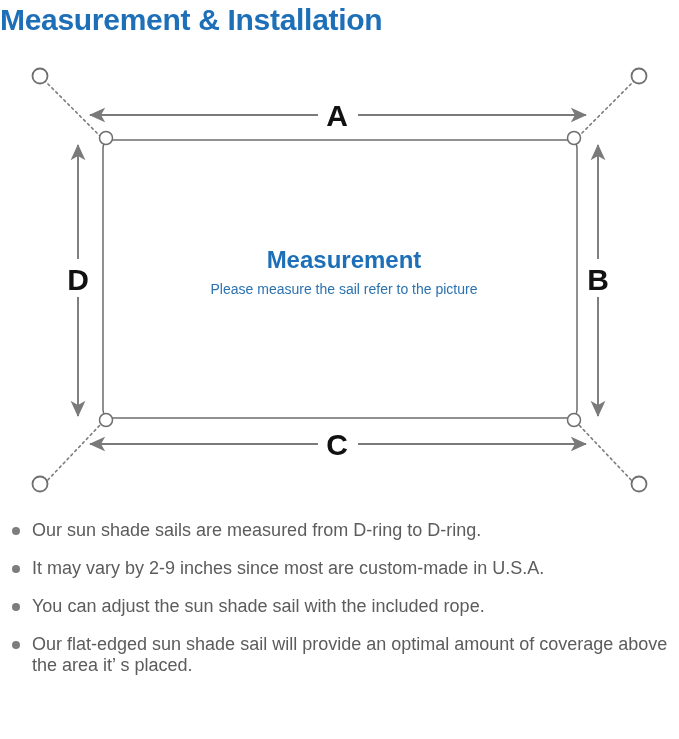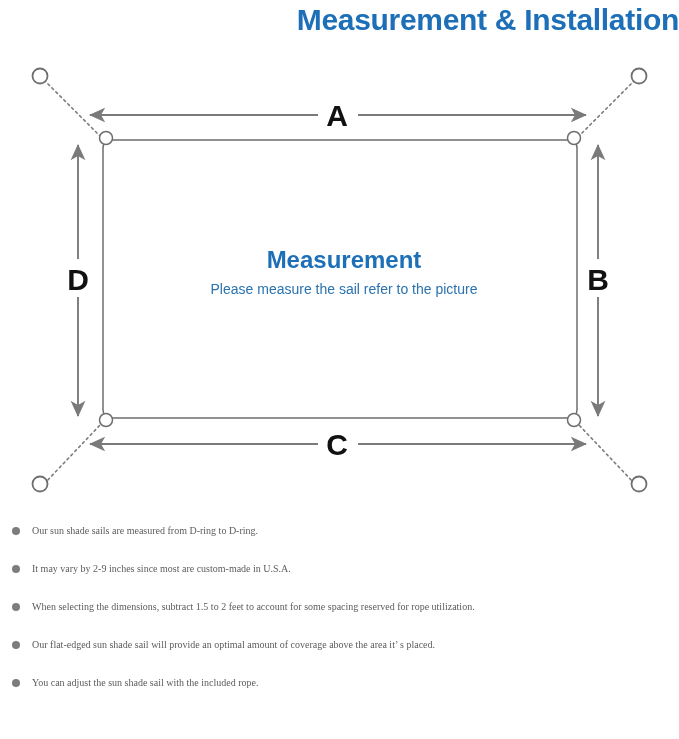--- a/index.html
+++ b/index.html
@@ -7,21 +7,21 @@
     width:679px;height:739px;
     background:#ffffff;
     font-family:"Liberation Sans", sans-serif;
     position:relative;
     overflow:hidden;
     -webkit-font-smoothing:antialiased;
   }
   #page-title{
     position:absolute;
     left:0; top:0; width:679px;
-    text-align:right;
+    text-align:left;
     font-size:30px;
     font-weight:bold;
     letter-spacing:-0.3px;
     color:#1d6fb8;
     line-height:40px;
     white-space:nowrap;
   }
   #diagram-area{
     position:absolute;
     left:0; top:46px;
@@ -48,23 +48,22 @@
   #notes-list{
     position:absolute;
     left:0; top:520px;
     width:679px;
   }
   .note-item{
     position:relative;
     padding-left:32px;
     margin-bottom:17px;
     color:#5c5c5c;
-    font-size:10px;
+    font-size:18px;
     line-height:21px;
-    font-family:Liberation Serif, serif;
   }
   .note-bullet{
     position:absolute;
     left:12px; top:7px;
     width:8px;height:8px;
     border-radius:50%;
     background:#7d7d7d;
     display:block;
   }
 </style>
@@ -140,23 +139,19 @@
   <div class="note-item">
     <span class="note-bullet"></span>
     <span>Our sun shade sails are measured from D-ring to D-ring.</span>
   </div>
   <div class="note-item">
     <span class="note-bullet"></span>
     <span>It may vary by 2-9 inches since most are custom-made in U.S.A.</span>
   </div>
   <div class="note-item">
     <span class="note-bullet"></span>
-    <span>When selecting the dimensions, subtract 1.5 to 2 feet to account for some spacing reserved for rope utilization.</span>
+    <span>You can adjust the sun shade sail with the included rope.</span>
   </div>
   <div class="note-item">
     <span class="note-bullet"></span>
     <span>Our flat-edged sun shade sail will provide an optimal amount of coverage above the area it’ s placed.</span>
   </div>
-  <div class="note-item">
-    <span class="note-bullet"></span>
-    <span>You can adjust the sun shade sail with the included rope.</span>
-  </div>
 </div>
 
 </body></html>

